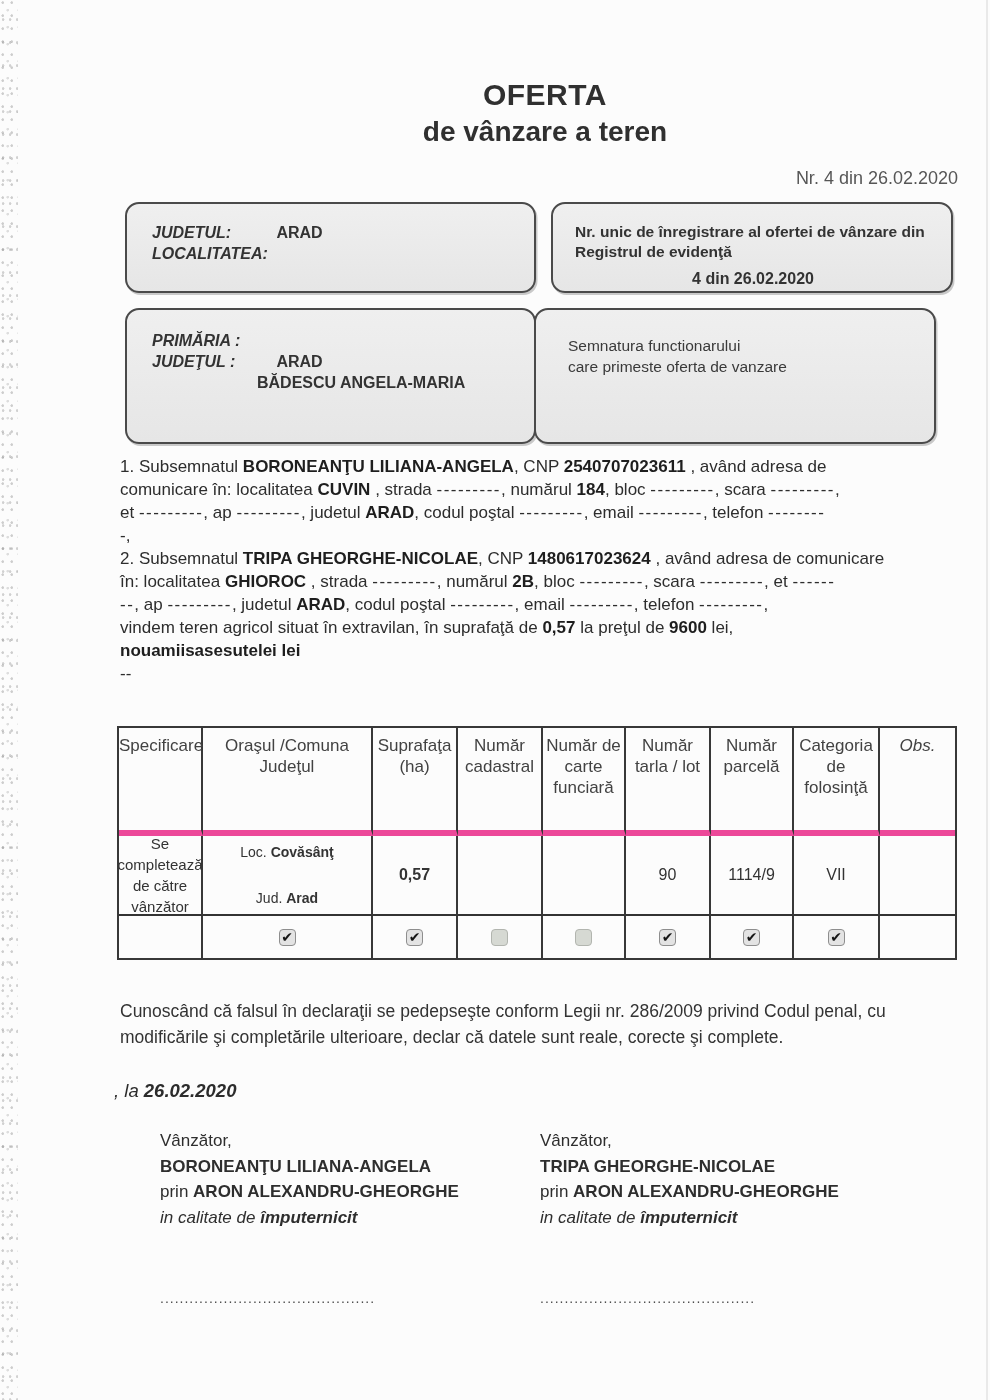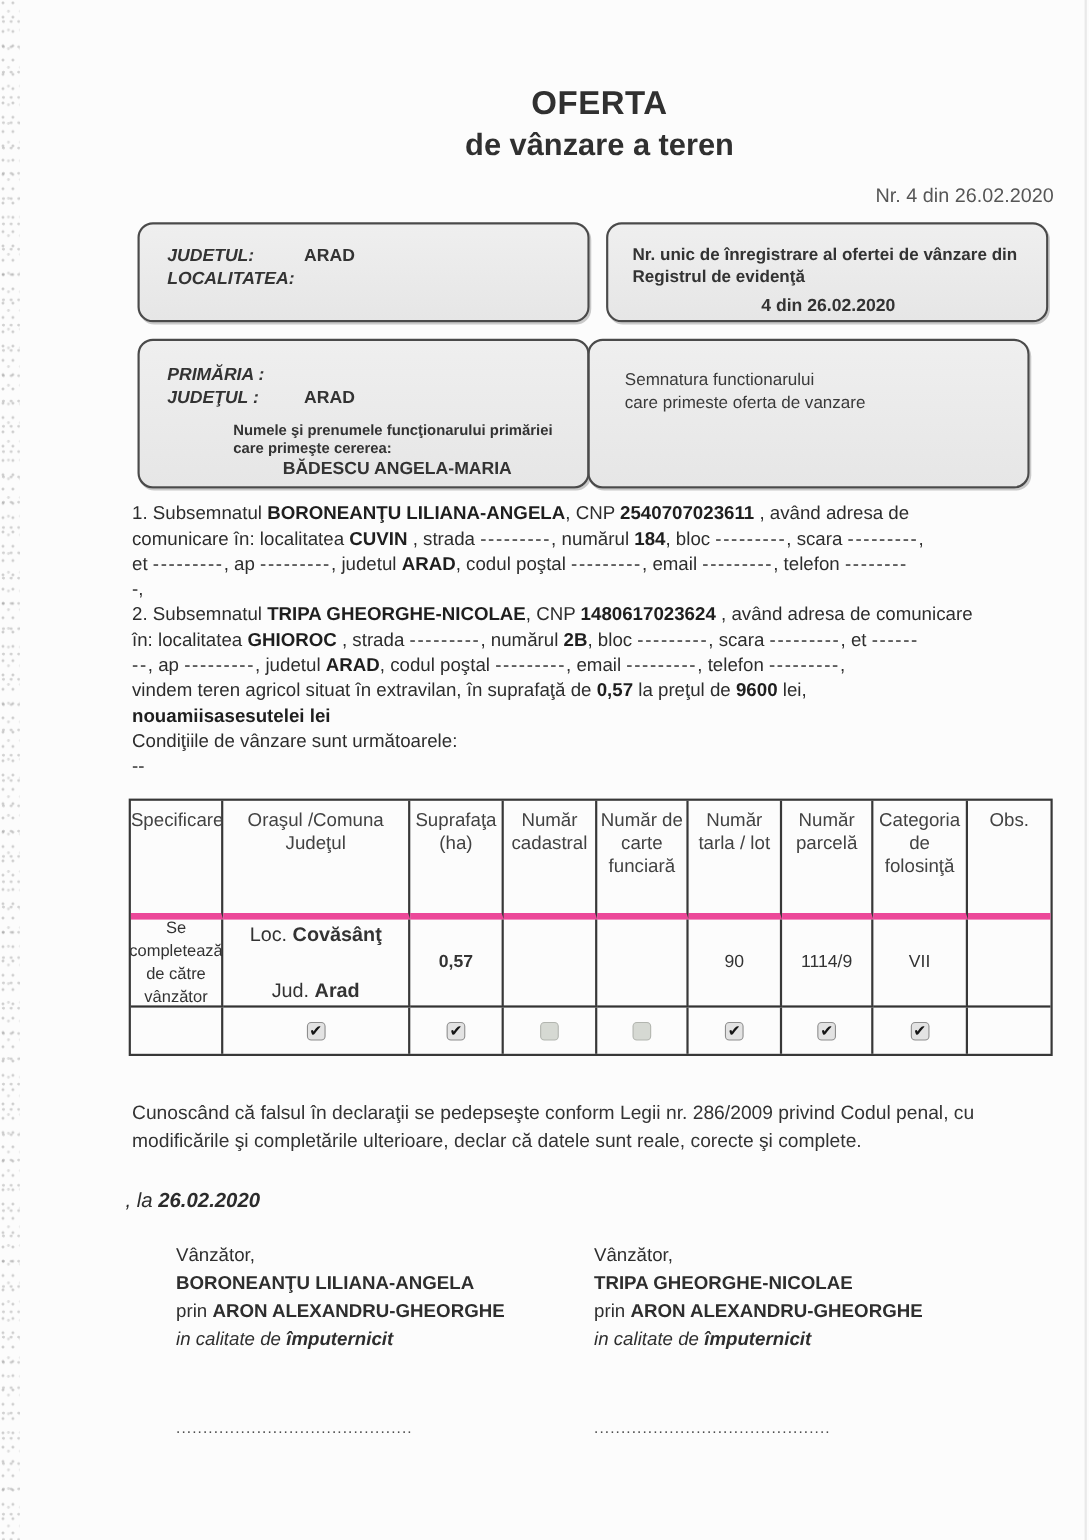--- a/index.html
+++ b/index.html
@@ -46,25 +46,25 @@
   .box-primaria .official{padding-left:130px;font-size:16px;font-weight:700;margin-top:2px;}
   .box-semnatura{left:534px;top:308px;width:402px;height:136px;padding:25px 18px 0 32px;box-sizing:border-box;}
   .box-semnatura .txt{font-size:15.5px;line-height:21px;color:#3a3a3a;}
   
   .para-block{position:absolute;left:120px;top:455px;width:848px;font-size:17px;line-height:23px;color:#2d2d2d;}
   .para-block .b{color:#1e1e1e;}
   
   .otable{position:absolute;left:117px;top:726px;width:836px;border:2.5px solid #383838;background:#fcfcfc;box-sizing:content-box;}
   .trow{display:grid;grid-template-columns:84px 170px 85px 85px 83px 85px 83px 86px 75px;}
   .tc{border-right:2px solid #383838;box-sizing:border-box;overflow:visible;}
-  .tc:last-child{border-right:none;}
+  .tc:last-child{border-right:none;font-style:italic;}
   .thead .tc{height:108px;text-align:center;padding-top:7px;font-size:17px;line-height:21px;color:#424242;border-bottom:6px solid #ec4899;}
   .tbodyrow .tc{height:80px;display:flex;flex-direction:column;align-items:center;justify-content:center;font-size:16px;color:#333;border-bottom:2.5px solid #333;}
   .tbodyrow .tc.c0{font-size:15px;line-height:21px;text-align:center;}
-  .tbodyrow .tc.c1{gap:30px;font-size:18px;}
+  .tbodyrow .tc.c1{gap:30px;font-size:14px;}
   .tbodyrow .num{font-weight:600;}
   .tcheckrow .tc{height:42px;display:flex;align-items:center;justify-content:center;}
   .cb{
     width:17px;height:17px;border-radius:4px;background:#d6d9d3;border:1px solid #b2b5af;
     display:inline-block;text-align:center;box-sizing:border-box;
   }
   .cb.on{background:#e3e3e3;border-color:#8e8e8e;color:#161616;font-size:14px;line-height:14px;font-weight:700;}
   
   .legal{position:absolute;left:120px;top:998px;width:850px;font-size:17.5px;line-height:26px;color:#333;}
   .date-line{position:absolute;left:114px;top:1080px;font-size:18.5px;color:#2c2c2c;}
@@ -106,38 +106,33 @@
   </div>
 
   <div class="gbox box-primaria">
     <div class="row">
       <span class="lbl">PRIMĂRIA :</span>
     </div>
     <div class="row">
       <span class="lbl">JUDEŢUL :</span>
       <span class="val">ARAD</span>
     </div>
-    <div class="note">
-      <div>Numele şi prenumele funcţionarului primăriei</div>
-      <div>care primeşte cererea:</div>
-    </div>
     <div class="official">BĂDESCU ANGELA-MARIA</div>
   </div>
 
   <div class="gbox box-semnatura">
     <div class="txt">
       <div>Semnatura functionarului</div>
       <div>care primeste oferta de vanzare</div>
     </div>
   </div>
 
   <div class="para-block">
     <div><span>1. Subsemnatul </span><span class="b">BORONEANŢU LILIANA-ANGELA</span><span>, CNP </span><span class="b">2540707023611</span><span> , având adresa de</span><br><span>comunicare în: localitatea </span><span class="b">CUVIN</span><span> , strada </span><span class="d">---------</span><span>, numărul </span><span class="b">184</span><span>, bloc </span><span class="d">---------</span><span>, scara </span><span class="d">---------</span><span>,</span><br><span>et </span><span class="d">---------</span><span>, ap </span><span class="d">---------</span><span>, judetul </span><span class="b">ARAD</span><span>, codul poştal </span><span class="d">---------</span><span>, email </span><span class="d">---------</span><span>, telefon </span><span class="d">--------</span><br><span>-,</span></div>
     <div><span>2. Subsemnatul </span><span class="b">TRIPA GHEORGHE-NICOLAE</span><span>, CNP </span><span class="b">1480617023624</span><span> , având adresa de comunicare</span><br><span>în: localitatea </span><span class="b">GHIOROC</span><span> , strada </span><span class="d">---------</span><span>, numărul </span><span class="b">2B</span><span>, bloc </span><span class="d">---------</span><span>, scara </span><span class="d">---------</span><span>, et </span><span class="d">------</span><br><span class="d">--</span><span>, ap </span><span class="d">---------</span><span>, judetul </span><span class="b">ARAD</span><span>, codul poştal </span><span class="d">---------</span><span>, email </span><span class="d">---------</span><span>, telefon </span><span class="d">---------</span><span>,</span><br><span>vindem teren agricol situat în extravilan, în suprafaţă de </span><span class="b">0,57</span><span> la preţul de </span><span class="b">9600</span><span> lei,</span><br><span class="b">nouamiisasesutelei lei</span></div>
-    <div>Condiţiile de vânzare sunt următoarele:</div>
     <div>--</div>
   </div>
 
   <div class="otable">
     <div class="trow thead">
         <div class="tc">Specificare</div>
         <div class="tc">Oraşul /Comuna Judeţul</div>
         <div class="tc">Suprafaţa (ha)</div>
         <div class="tc">Număr cadastral</div>
         <div class="tc">Număr de carte funciară</div>

